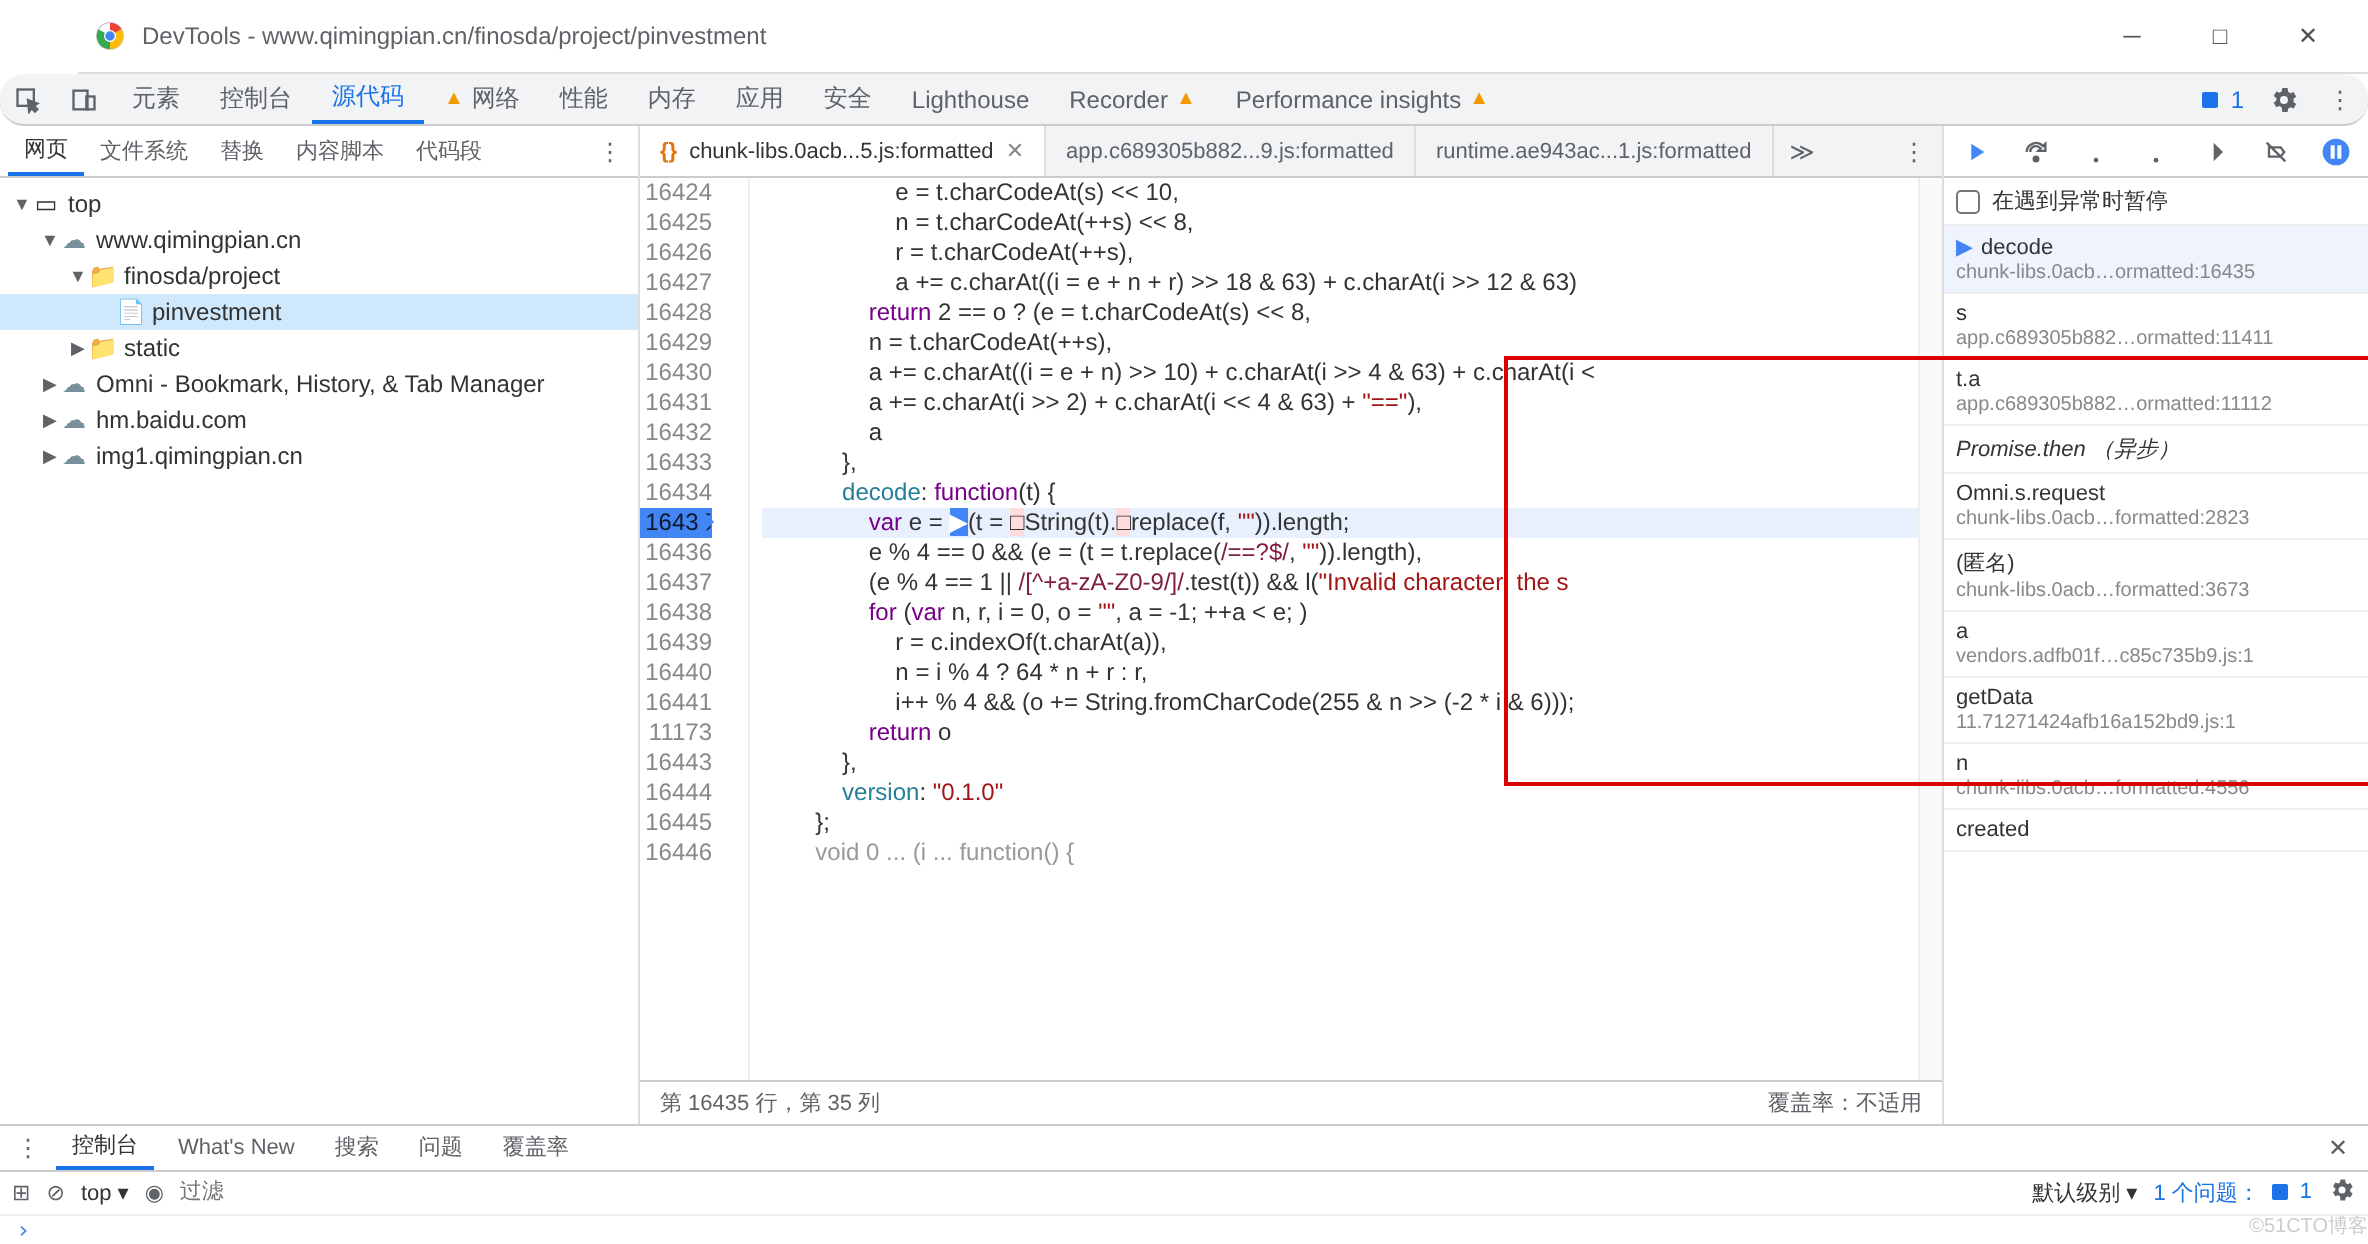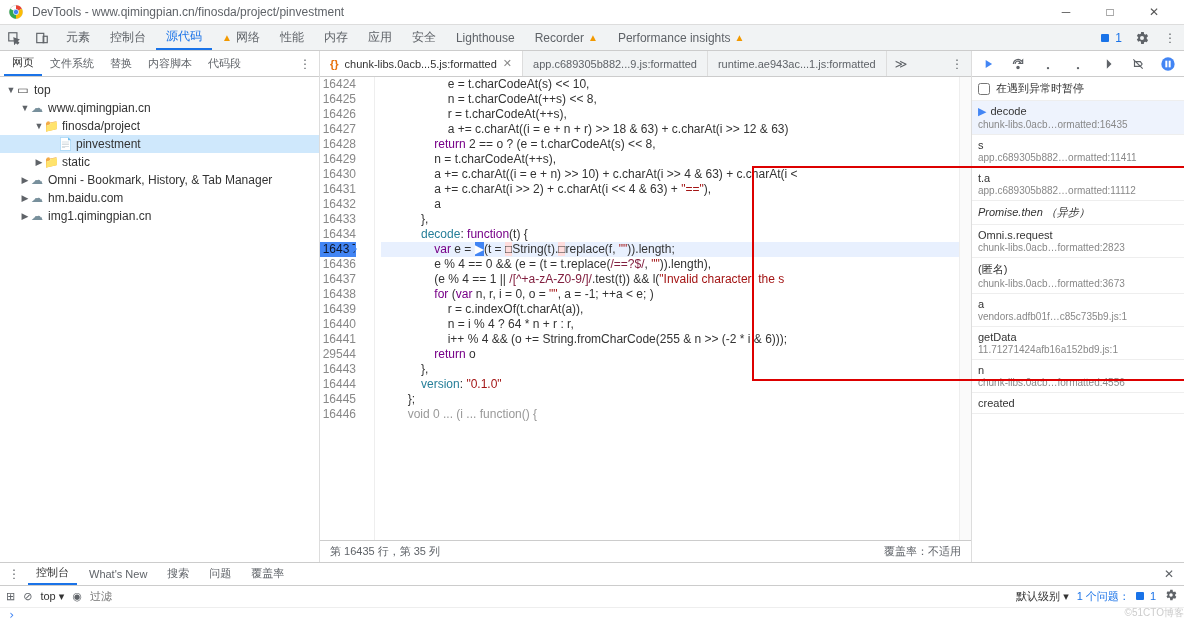--- a/index.html
+++ b/index.html
@@ -1,26 +1,26 @@
 <!DOCTYPE html>
 <html><head>
 <meta charset="utf-8">
 <style>
 * { margin: 0; padding: 0; box-sizing: border-box; font-family: "Segoe UI", Arial, sans-serif; }
 body { background: #fff; font-size: 12px; color: #333; overflow: hidden; }
 .app { width: 1184px; height: 622px; display: flex; flex-direction: column; }
 
 
-.titlebar { height: 25px; display: flex; align-items: center; padding: 0 8px; background: #fff; border-bottom: 1px solid #ddd; }
+.titlebar { height: 37px; display: flex; align-items: center; padding: 0 8px; background: #fff; border-bottom: 1px solid #ddd; margin-left: 39px; }
 .titlebar .favicon { width: 16px; height: 16px; margin-right: 8px; }
 .titlebar .title { flex: 1; font-size: 12px; color: #5f6368; }
 .titlebar .winbtn { width: 44px; height: 28px; display: flex; align-items: center; justify-content: center; color: #555; cursor: pointer; }
 
 
-.maintabs { height: 26px; display: flex; align-items: stretch; border-bottom: 1px solid #ccc; background: #f1f3f4; }
+.maintabs { height: 26px; display: flex; align-items: stretch; border-bottom: 1px solid #ccc; background: #f1f3f4; border-radius: 12px; }
 .maintabs .iconbtn { width: 28px; display: flex; align-items: center; justify-content: center; color: #5f6368; cursor: pointer; }
 .maintabs .tab { padding: 0 10px; display: flex; align-items: center; font-size: 12px; color: #5f6368; cursor: pointer; gap: 4px; }
 .maintabs .tab.active { color: #1a73e8; border-bottom: 2px solid #1a73e8; }
 .maintabs .spacer { flex: 1; }
 .maintabs .issue-badge { display: flex; align-items: center; gap: 4px; color: #1a73e8; padding: 0 6px; }
 .warn-dot { color: #f29900; font-size: 10px; }
 
 
 .content { flex: 1; display: flex; min-height: 0; }
 
@@ -252,21 +252,21 @@
             <div class="gline">16432</div>
             <div class="gline">16433</div>
             <div class="gline">16434</div>
             <div class="gline bphit">16435</div>
             <div class="gline">16436</div>
             <div class="gline">16437</div>
             <div class="gline">16438</div>
             <div class="gline">16439</div>
             <div class="gline">16440</div>
             <div class="gline">16441</div>
-            <div class="gline">29544</div>
+            <div class="gline">11173</div>
             <div class="gline">16443</div>
             <div class="gline">16444</div>
             <div class="gline">16445</div>
             <div class="gline">16446</div>
           </div>
         <div class="code" id="code"><div class="cline">                    e = t.charCodeAt(s) &lt;&lt; 10,</div><div class="cline">                    n = t.charCodeAt(++s) &lt;&lt; 8,</div><div class="cline">                    r = t.charCodeAt(++s),</div><div class="cline">                    a += c.charAt((i = e + n + r) &gt;&gt; 18 &amp; 63) + c.charAt(i &gt;&gt; 12 &amp; 63)</div><div class="cline">                <span class="kw">return</span> 2 == o ? (e = t.charCodeAt(s) &lt;&lt; 8,</div><div class="cline">                n = t.charCodeAt(++s),</div><div class="cline">                a += c.charAt((i = e + n) &gt;&gt; 10) + c.charAt(i &gt;&gt; 4 &amp; 63) + c.charAt(i &lt;</div><div class="cline">                a += c.charAt(i &gt;&gt; 2) + c.charAt(i &lt;&lt; 4 &amp; 63) + <span class="str">"=="</span>),</div><div class="cline">                a</div><div class="cline">            },</div><div class="cline">            <span class="prop">decode</span>: <span class="kw">function</span>(t) {</div><div class="cline exec">                <span class="kw">var</span> e = <span style="background:#4285f4;color:#fff">▶</span>(t = <span style="background:#fdd">□</span>String(t).<span style="background:#fdd">□</span>replace(f, <span class="str">""</span>)).length;</div><div class="cline">                e % 4 == 0 &amp;&amp; (e = (t = t.replace(<span class="regx">/==?$/</span>, <span class="str">""</span>)).length),</div><div class="cline">                (e % 4 == 1 || <span class="regx">/[^+a-zA-Z0-9/]/</span>.test(t)) &amp;&amp; l(<span class="str">"Invalid character: the s</span></div><div class="cline">                <span class="kw">for</span> (<span class="kw">var</span> n, r, i = 0, o = <span class="str">""</span>, a = -1; ++a &lt; e; )</div><div class="cline">                    r = c.indexOf(t.charAt(a)),</div><div class="cline">                    n = i % 4 ? 64 * n + r : r,</div><div class="cline">                    i++ % 4 &amp;&amp; (o += String.fromCharCode(255 &amp; n &gt;&gt; (-2 * i &amp; 6)));</div><div class="cline">                <span class="kw">return</span> o</div><div class="cline">            },</div><div class="cline">            <span class="prop">version</span>: <span class="str">"0.1.0"</span></div><div class="cline">        };</div><div class="cline">        <span style="color:#999">void 0 ... (i ... function() {</span></div></div>
       </div>
       <div class="redbox"></div>
       <div class="ovruler"></div>
       <div class="statusbar">

